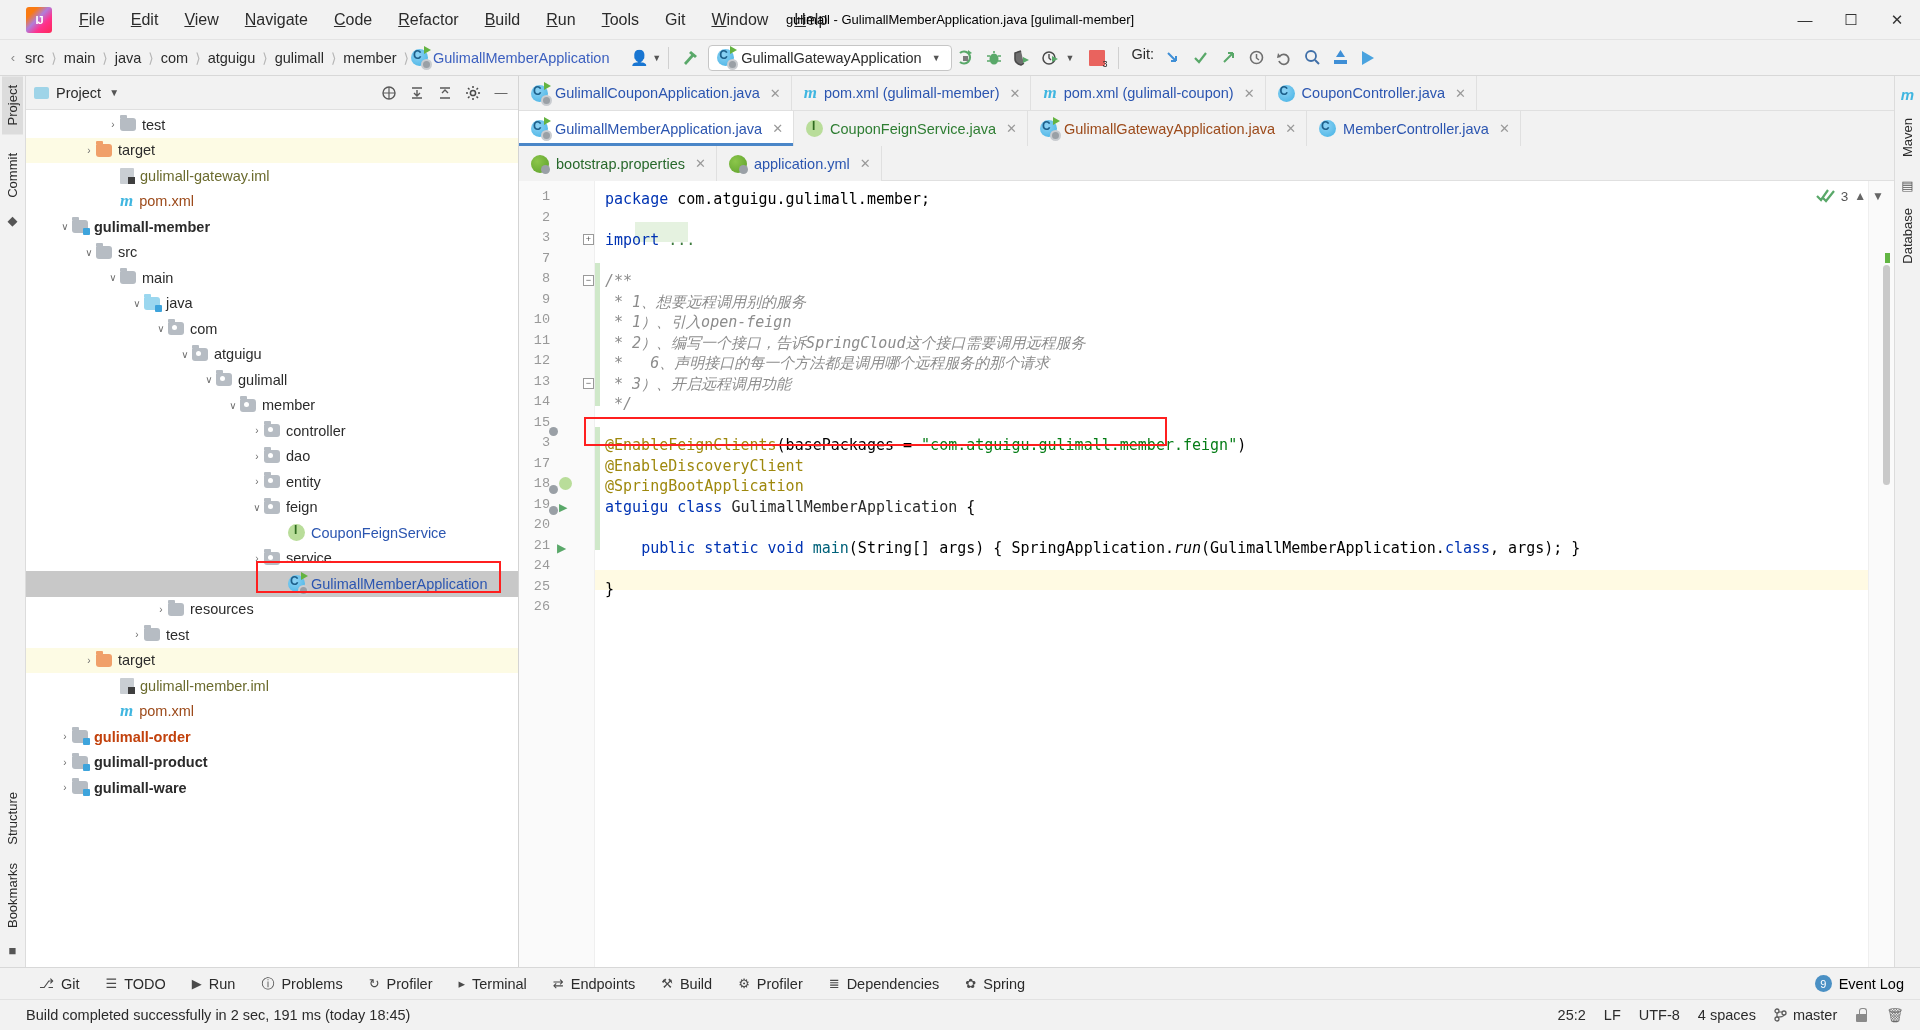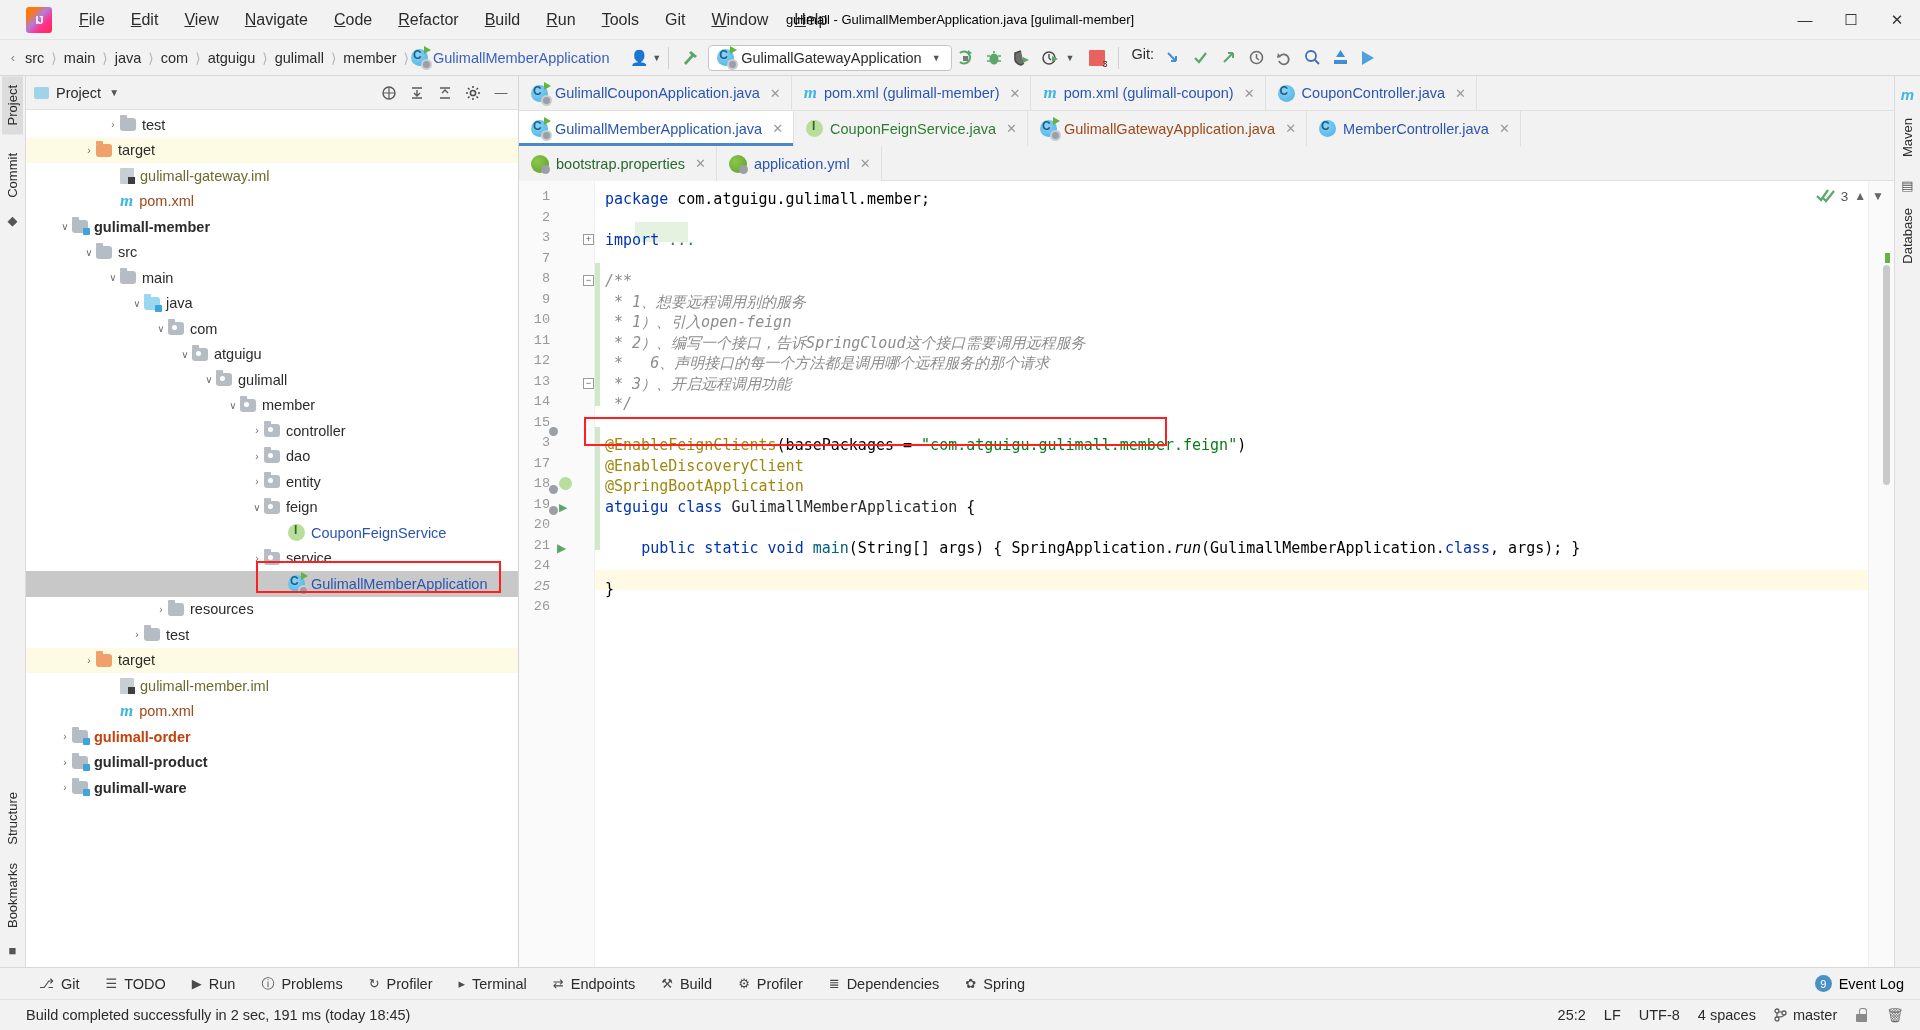--- a/index.html
+++ b/index.html
@@ -677,21 +677,21 @@
             <div class="gnum" style="top: 192.5px;">13</div>
             <div class="gnum" style="top: 213px;">14</div>
             <div class="gnum" style="top: 233.5px;">15</div>
             <div class="gnum" style="top: 254px;">3</div>
             <div class="gnum" style="top: 274.5px;">17</div>
             <div class="gnum" style="top: 295px;">18</div>
             <div class="gnum" style="top: 315.5px;">19</div>
             <div class="gnum" style="top: 336px;">20</div>
             <div class="gnum" style="top: 356.5px;">21</div>
             <div class="gnum" style="top: 377px;">24</div>
-            <div class="gnum" style="top: 397.5px; font-style: italic;">25</div>
+            <div class="gnum" style="top: 397.5px;">25</div>
             <div class="gnum" style="top: 418px;">26</div>
             <div class="gicon" style="top: 254px; left: 38px; width: 30px;"><span class="spring-leaf" style="width:13px;height:13px;"></span></div>
             <div class="gicon" style="top: 295px; left: 38px; width: 30px;"><span class="spring-leaf" style="width:13px;height:13px;"></span><span style="display:inline-block;width:13px;height:13px;border-radius:50%;background:#b9dd9a;margin-left:2px;"></span></div>
             <div class="gicon" style="top: 315.5px; left: 38px; width: 30px;"><span class="spring-leaf" style="width:13px;height:13px;"></span><span style="color:#59a869;font-size:11px;margin-left:2px;">▶</span></div>
             <div class="gicon" style="top: 356.5px; left: 38px; width: 30px;"><span style="color:#59a869;font-size:12px;">▶</span></div>
             <div class="foldmark" style="top: 53px; left: 64px;">+</div>
             <div class="foldmark" style="top: 94px; left: 64px;">−</div>
             <div class="foldmark" style="top: 196.5px; left: 64px;">−</div>
           </div>
         <div class="codetext" id="codetext">

